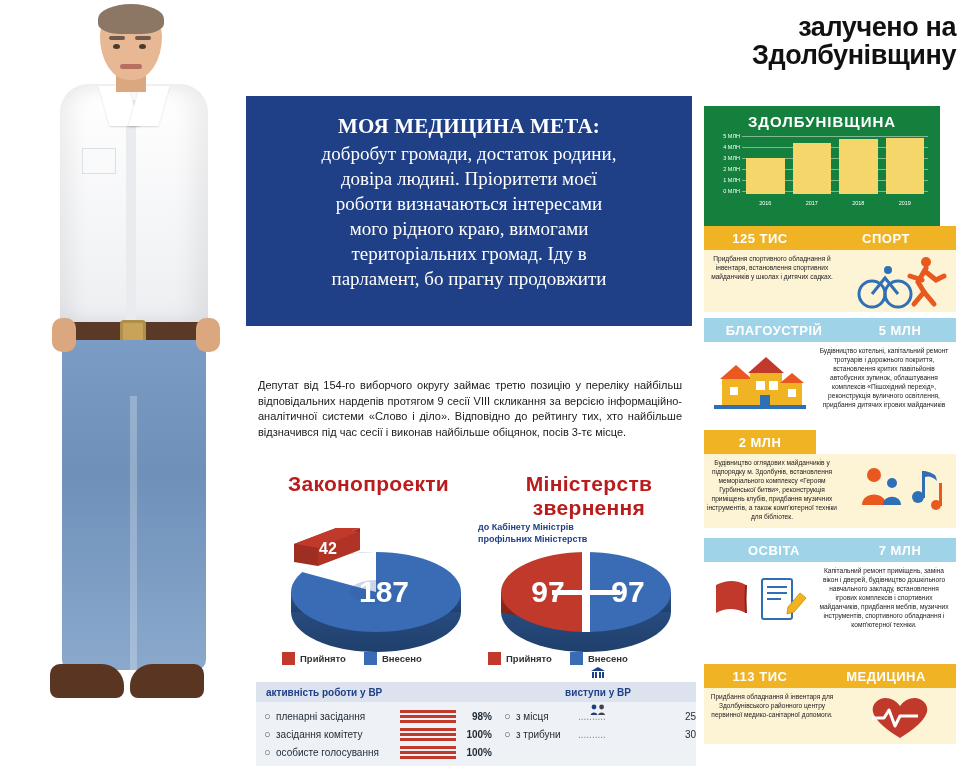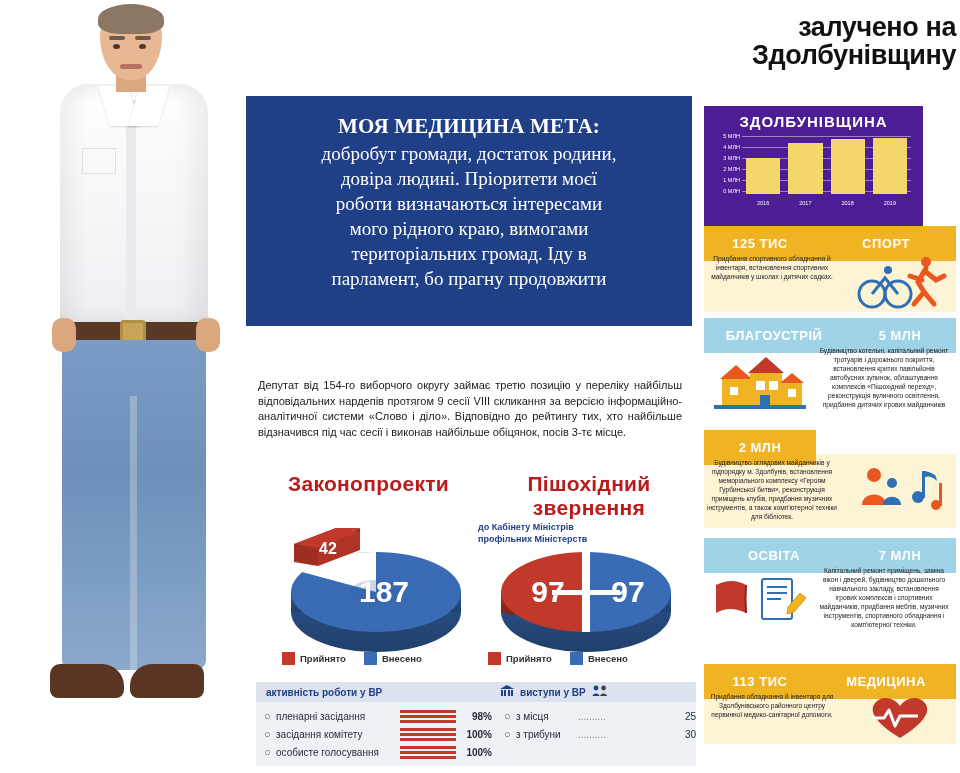--- a/index.html
+++ b/index.html
@@ -125,21 +125,21 @@
     background: #eef1f6;
   }
   .fp-head {
     height: 20px; background: #dce3ee; display: flex; align-items: center;
   }
   .fp-head .h-left {
     flex: 1; font-size: 10px; font-weight: bold; color: #1f3f86; padding-left: 10px;
   }
   .fp-head .h-right {
     width: 196px; font-size: 10px; font-weight: bold; color: #1f3f86;
-    display: flex; align-items: center; gap: 6px;
+    display: flex; align-items: center; gap: 6px; flex-direction: column;
   }
   .fp-body { display: flex; padding-top: 5px; }
   .fp-left { width: 244px; padding-left: 8px; }
   .fp-right { width: 196px; padding-left: 4px; }
   .fp-row { display: flex; align-items: center; font-size: 10px; color: #1f2933; height: 18px; }
   .fp-row .bullet { width: 12px; color: #555; font-size: 11px; }
   .fp-row .lbl { width: 124px; }
   .fp-row .bars { width: 56px; display: flex; flex-direction: column; gap: 2px; }
   .bar-stripe { height: 3px; background: #c0392b; }
   .fp-row .pct { width: 36px; text-align: right; font-weight: bold; }
@@ -148,38 +148,38 @@
 
   
   .right { position: absolute; left: 700px; top: 0; width: 260px; height: 773px; background:#fff; }
   .right-title {
     position: absolute; left: 8px; top: 14px; width: 248px;
     font-weight: bold; font-size: 27px; line-height: 1.02; color: #111;
     letter-spacing: -0.4px; text-align: right;
   }
   .right-title .l2 { display: block; }
 
-  .zd-panel { position: absolute; left: 4px; top: 106px; width: 219px; height: 120px; background: #4c1d95; }
+  .zd-panel { position: absolute; left: 4px; top: 106px; width: 236px; height: 120px; background: #15803d; }
   .zd-title {
     color: #fff; font-weight: bold; font-size: 15px; letter-spacing: 1px;
     text-align: center; padding-top: 7px;
   }
   .zd-chart { position: relative; margin: 6px 12px 0 12px; height: 72px; }
   .zd-grid { position: absolute; left: 0; top: 0; right: 0; bottom: 14px; }
   .zd-gl { position: absolute; left: 26px; right: 0; height: 1px; background: rgba(255,255,255,.45); }
   .zd-gl-lbl { position: absolute; left: 0; width: 24px; text-align: right; font-size: 5.5px; color: #fff; transform: translateY(-3px); }
   .zd-bars { position: absolute; left: 30px; right: 4px; bottom: 14px; height: 56px; display: flex; align-items: flex-end; gap: 8px; }
   .zd-bar { flex: 1; background: #f4d66a; }
   .zd-xlabels { position: absolute; left: 30px; right: 4px; bottom: 2px; display: flex; gap: 8px; }
   .zd-xlabels span { flex: 1; text-align: center; font-size: 5.5px; color: #fff; }
 
   .blk { position: absolute; left: 4px; width: 252px; }
   .blk-head { height: 24px; display: flex; }
   .blk-head .amt, .blk-head .cat {
-    height: 35px; display: flex; align-items: center; justify-content: center;
+    height: 24px; display: flex; align-items: center; justify-content: center;
     font-weight: bold; color: #fff; font-size: 13px; letter-spacing: .5px;
   }
   .blk-head .amt { width: 112px; }
   .blk-head .cat { width: 140px; }
   .blk-body { display: flex; }
   .blk-body .icon-cell { width: 112px; display: flex; align-items: center; justify-content: center; }
   .blk-body .txt-cell { width: 140px; font-size: 6.6px; line-height: 1.36; color: #222; padding: 5px 6px 6px 2px; text-align: center; }
   .c-amber { background: #f0b323; }
   .c-lblue { background: #9fd3e8; }
   .c-cream { background: #fdf3d5; }
@@ -235,21 +235,21 @@
         <div>мого рідного краю, вимогами</div>
         <div>територіальних громад. Іду в</div>
         <div>парламент, бо прагну продовжити</div>
       </div>
     </div>
 
     <div class="top10-text">Депутат від 154-го виборчого округу займає третю позицію у переліку найбільш відповідальних нардепів протягом 9 сесії VIII скликання за версією інформаційно-аналітичної системи «Слово і діло». Відповідно до рейтингу тих, хто найбільше відзначився під час сесії і виконав найбільше обіцянок, посів 3-тє місце.</div>
 
     <div class="charts-titles">
       <div class="ct red ct-1">Законопроекти</div>
-      <div class="ct red ct-2">Пішохідний звернення</div>
+      <div class="ct red ct-2">Міністерств звернення</div>
     </div>
 
     <div class="pie-area">
       <svg width="440" height="180" viewBox="0 0 440 180">
         <defs>
           <linearGradient id="blueSide" x1="0" y1="0" x2="0" y2="1">
             <stop offset="0" stop-color="#2d568f"></stop>
             <stop offset="1" stop-color="#20406c"></stop>
           </linearGradient>
           <linearGradient id="redSide" x1="0" y1="0" x2="0" y2="1">

